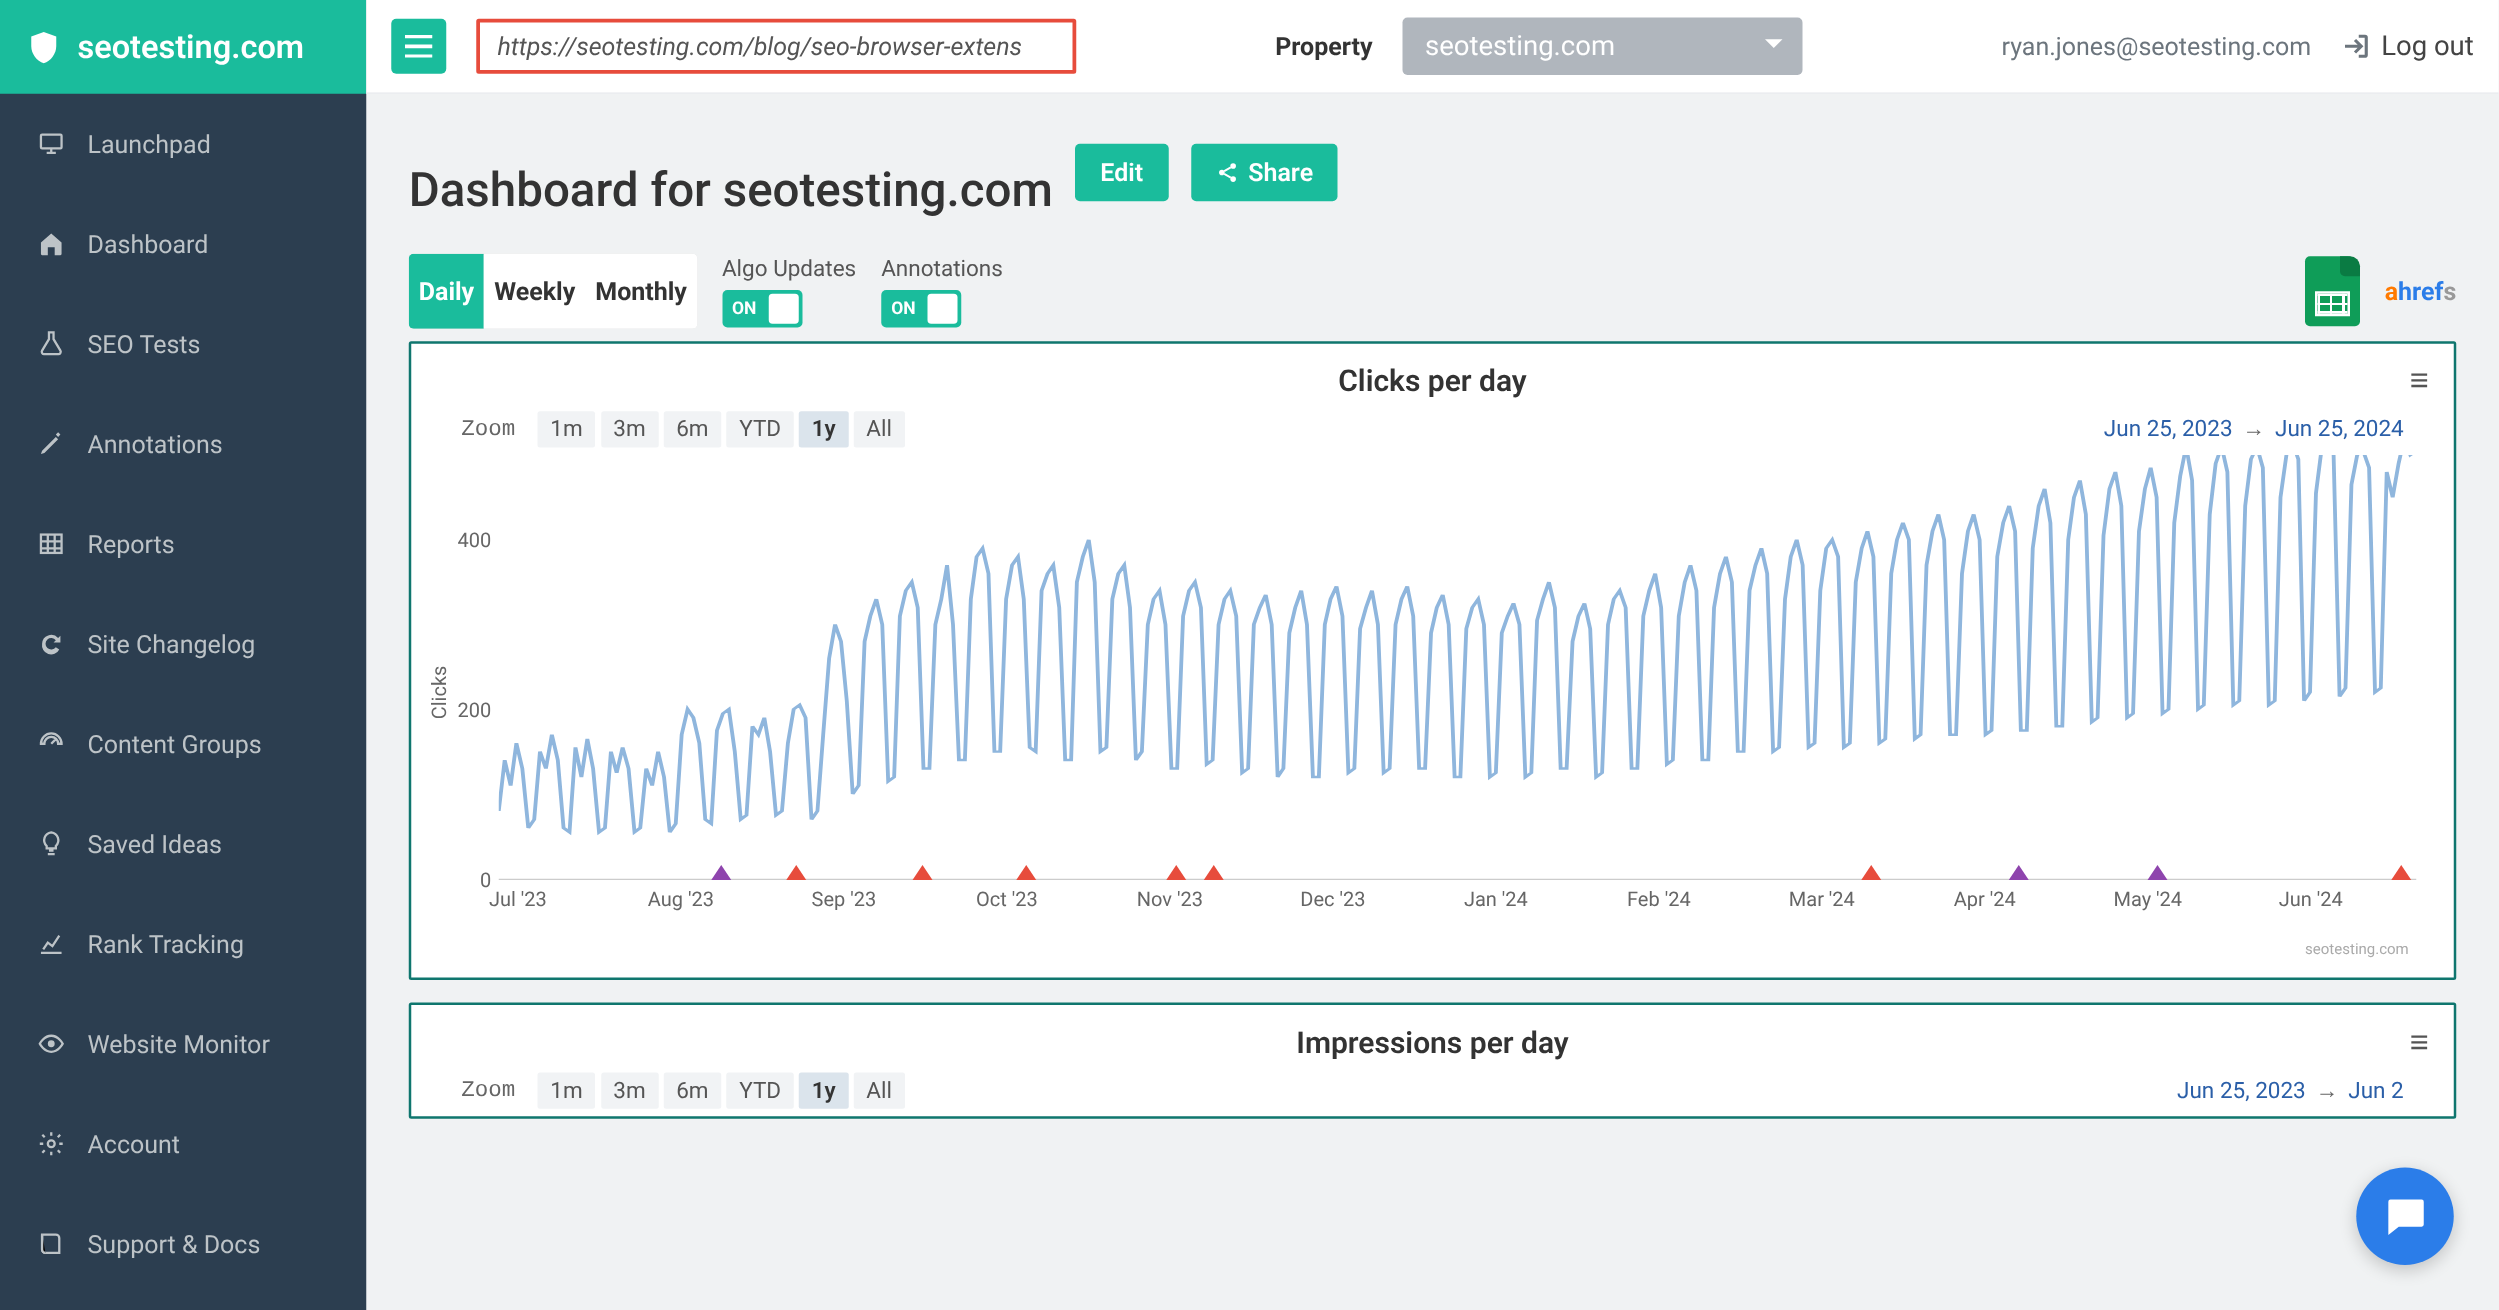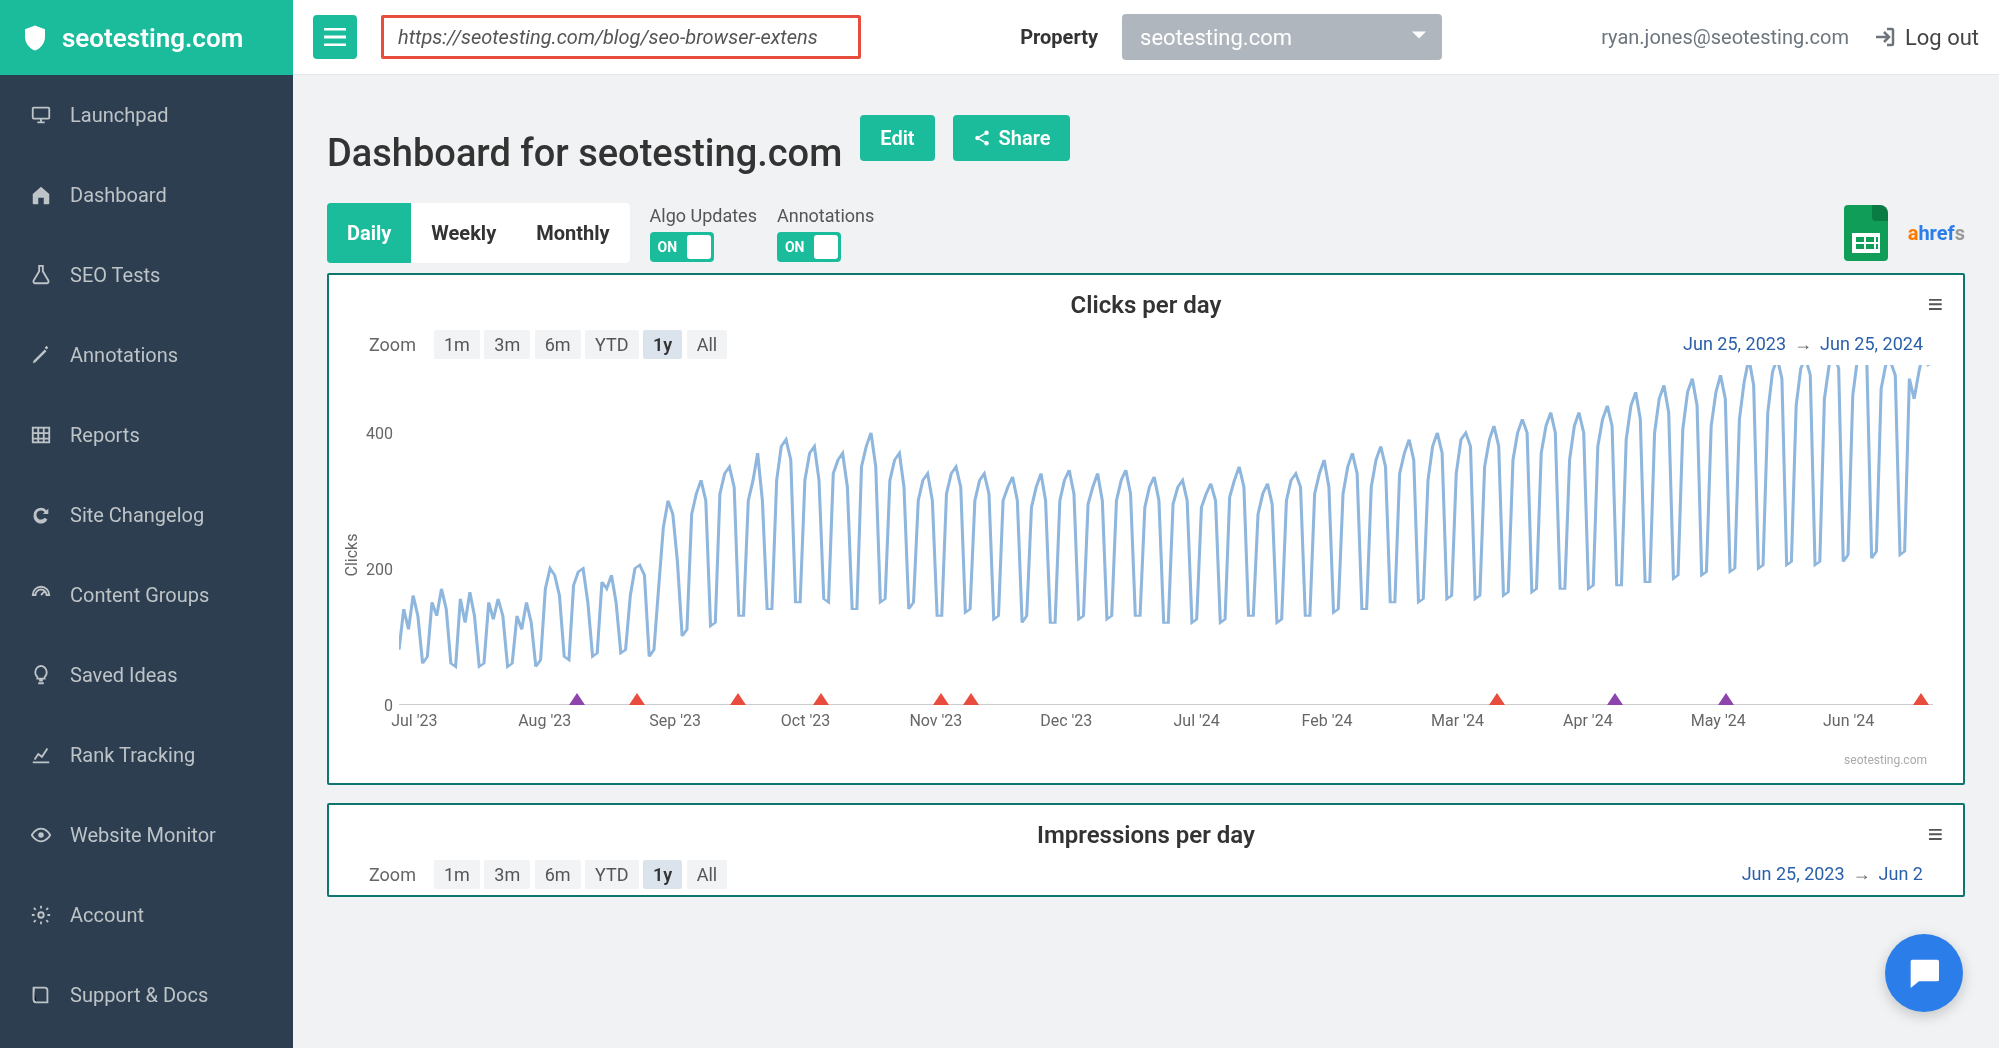--- a/index.html
+++ b/index.html
@@ -26,39 +26,39 @@
 
 
 .main { position:absolute; left:293px; top:75px; right:0; bottom:0; overflow:hidden; padding:26px 34px; }
 .title-row { display:flex; align-items:center; gap:18px; margin-bottom:28px; }
 .title-row h1 { font-size:38px; font-weight:500; color:#333;margin-top:30px; }
 .btn { height:46px; padding:0 20px; border-radius:4px; background:#1abc9c; color:#fff; font-size:20px; font-weight:600; display:flex; align-items:center; gap:8px; cursor:pointer; }
 
 
 .control-strip { display:flex; align-items:center; gap:20px; margin-bottom:10px; }
 .period-tabs { display:flex; border-radius:4px; overflow:hidden; box-shadow:0 0 0 1px #ddd inset; }
-.period-tab { padding:18px 20px; font-size:20px; font-weight:700; color:#333; background:#fff; cursor:pointer; }
+.period-tab { padding:18px 8px; font-size:20px; font-weight:700; color:#333; background:#fff; cursor:pointer; }
 .period-tab.active { background:#1abc9c; color:#fff; }
 .toggle-col { display:flex; flex-direction:column; gap:6px; align-items:flex-start; }
 .toggle-col .label { font-size:18px; color:#555; }
 .switch { width:64px; height:30px; background:#1abc9c; border-radius:4px; position:relative; display:flex; align-items:center; color:#fff; font-size:14px; font-weight:700; padding-left:8px; cursor:pointer; }
 .switch::after { content:""; position:absolute; right:3px; top:3px; width:24px; height:24px; background:#fff; border-radius:3px; }
 .spacer2 { flex:1; }
 .sheet-icon { width:44px; height:56px; background:#0f9d58; border-radius:4px 10px 4px 4px; position:relative; cursor:pointer; }
 .sheet-icon::before { content:""; position:absolute; top:0; right:0; width:16px; height:16px; background:#0a7b43; border-radius:0 8px 0 4px; }
 .sheet-icon .grid { position:absolute; left:8px; right:8px; bottom:8px; height:20px; background:repeating-linear-gradient(#fff 0 2px, transparent 2px 7px), repeating-linear-gradient(90deg,#fff 0 2px, transparent 2px 10px); border:2px solid #fff; }
 .ahrefs { font-size:20px; font-weight:700; cursor:pointer; }
 .ahrefs .a1{color:#ff7a00;} .ahrefs .a2{color:#2b7de9;} .ahrefs .a3{color:#999;}
 
 
 .card { background:#fff; border:2px solid #0f766e; border-radius:2px; margin-bottom:18px; }
 .card-title { text-align:center; font-size:24px; color:#333; padding:16px 0 8px; font-weight:600; position:relative; }
 .card-menu { position:absolute; right:22px; top:14px; cursor:pointer; color:#555; font-size:26px; letter-spacing:-2px; }
 .zoom-row { display:flex; align-items:center; gap:14px; padding:6px 40px 10px; font-size:18px; color:#666; }
-.zoom-row .zl { margin-right:4px; }
+.zoom-row .zl { margin-right:4px;font-family:Liberation Mono, monospace; }
 .zbtn { padding:4px 10px; background:#f1f3f5; border-radius:2px; cursor:pointer; color:#555; font-size:18px; }
 .zbtn.active { background:#dbe4ec; color:#333; font-weight:600; }
 .zoom-row .flex { flex:1; }
 .drange { color:#2b5fa8; font-size:18px; }
 .drange .arrow { color:#666; margin:0 8px; }
 
 
 .chart-wrap { position:relative; margin:0 30px 12px 70px; height:380px; }
 .y-axis { position:absolute; left:-46px; top:0; bottom:40px; width:40px; }
 .y-tick { position:absolute; right:0; font-size:16px; color:#666; transform:translateY(-50%); }
@@ -294,21 +294,21 @@
           <div class="marker purple" style="left: 86.5%;"></div>
           <div class="marker red" style="left: 99.2%;"></div>
         </div>
       <div class="x-ticks" id="x-ticks">
           <span class="x-tick" style="left: 1%;">Jul '23</span>
           <span class="x-tick" style="left: 9.5%;">Aug '23</span>
           <span class="x-tick" style="left: 18%;">Sep '23</span>
           <span class="x-tick" style="left: 26.5%;">Oct '23</span>
           <span class="x-tick" style="left: 35%;">Nov '23</span>
           <span class="x-tick" style="left: 43.5%;">Dec '23</span>
-          <span class="x-tick" style="left: 52%;">Jul '24</span>
+          <span class="x-tick" style="left: 52%;">Jan '24</span>
           <span class="x-tick" style="left: 60.5%;">Feb '24</span>
           <span class="x-tick" style="left: 69%;">Mar '24</span>
           <span class="x-tick" style="left: 77.5%;">Apr '24</span>
           <span class="x-tick" style="left: 86%;">May '24</span>
           <span class="x-tick" style="left: 94.5%;">Jun '24</span>
         </div>
       <span class="credit">seotesting.com</span>
     </div>
     <div style="height:26px"></div>
   </div>

